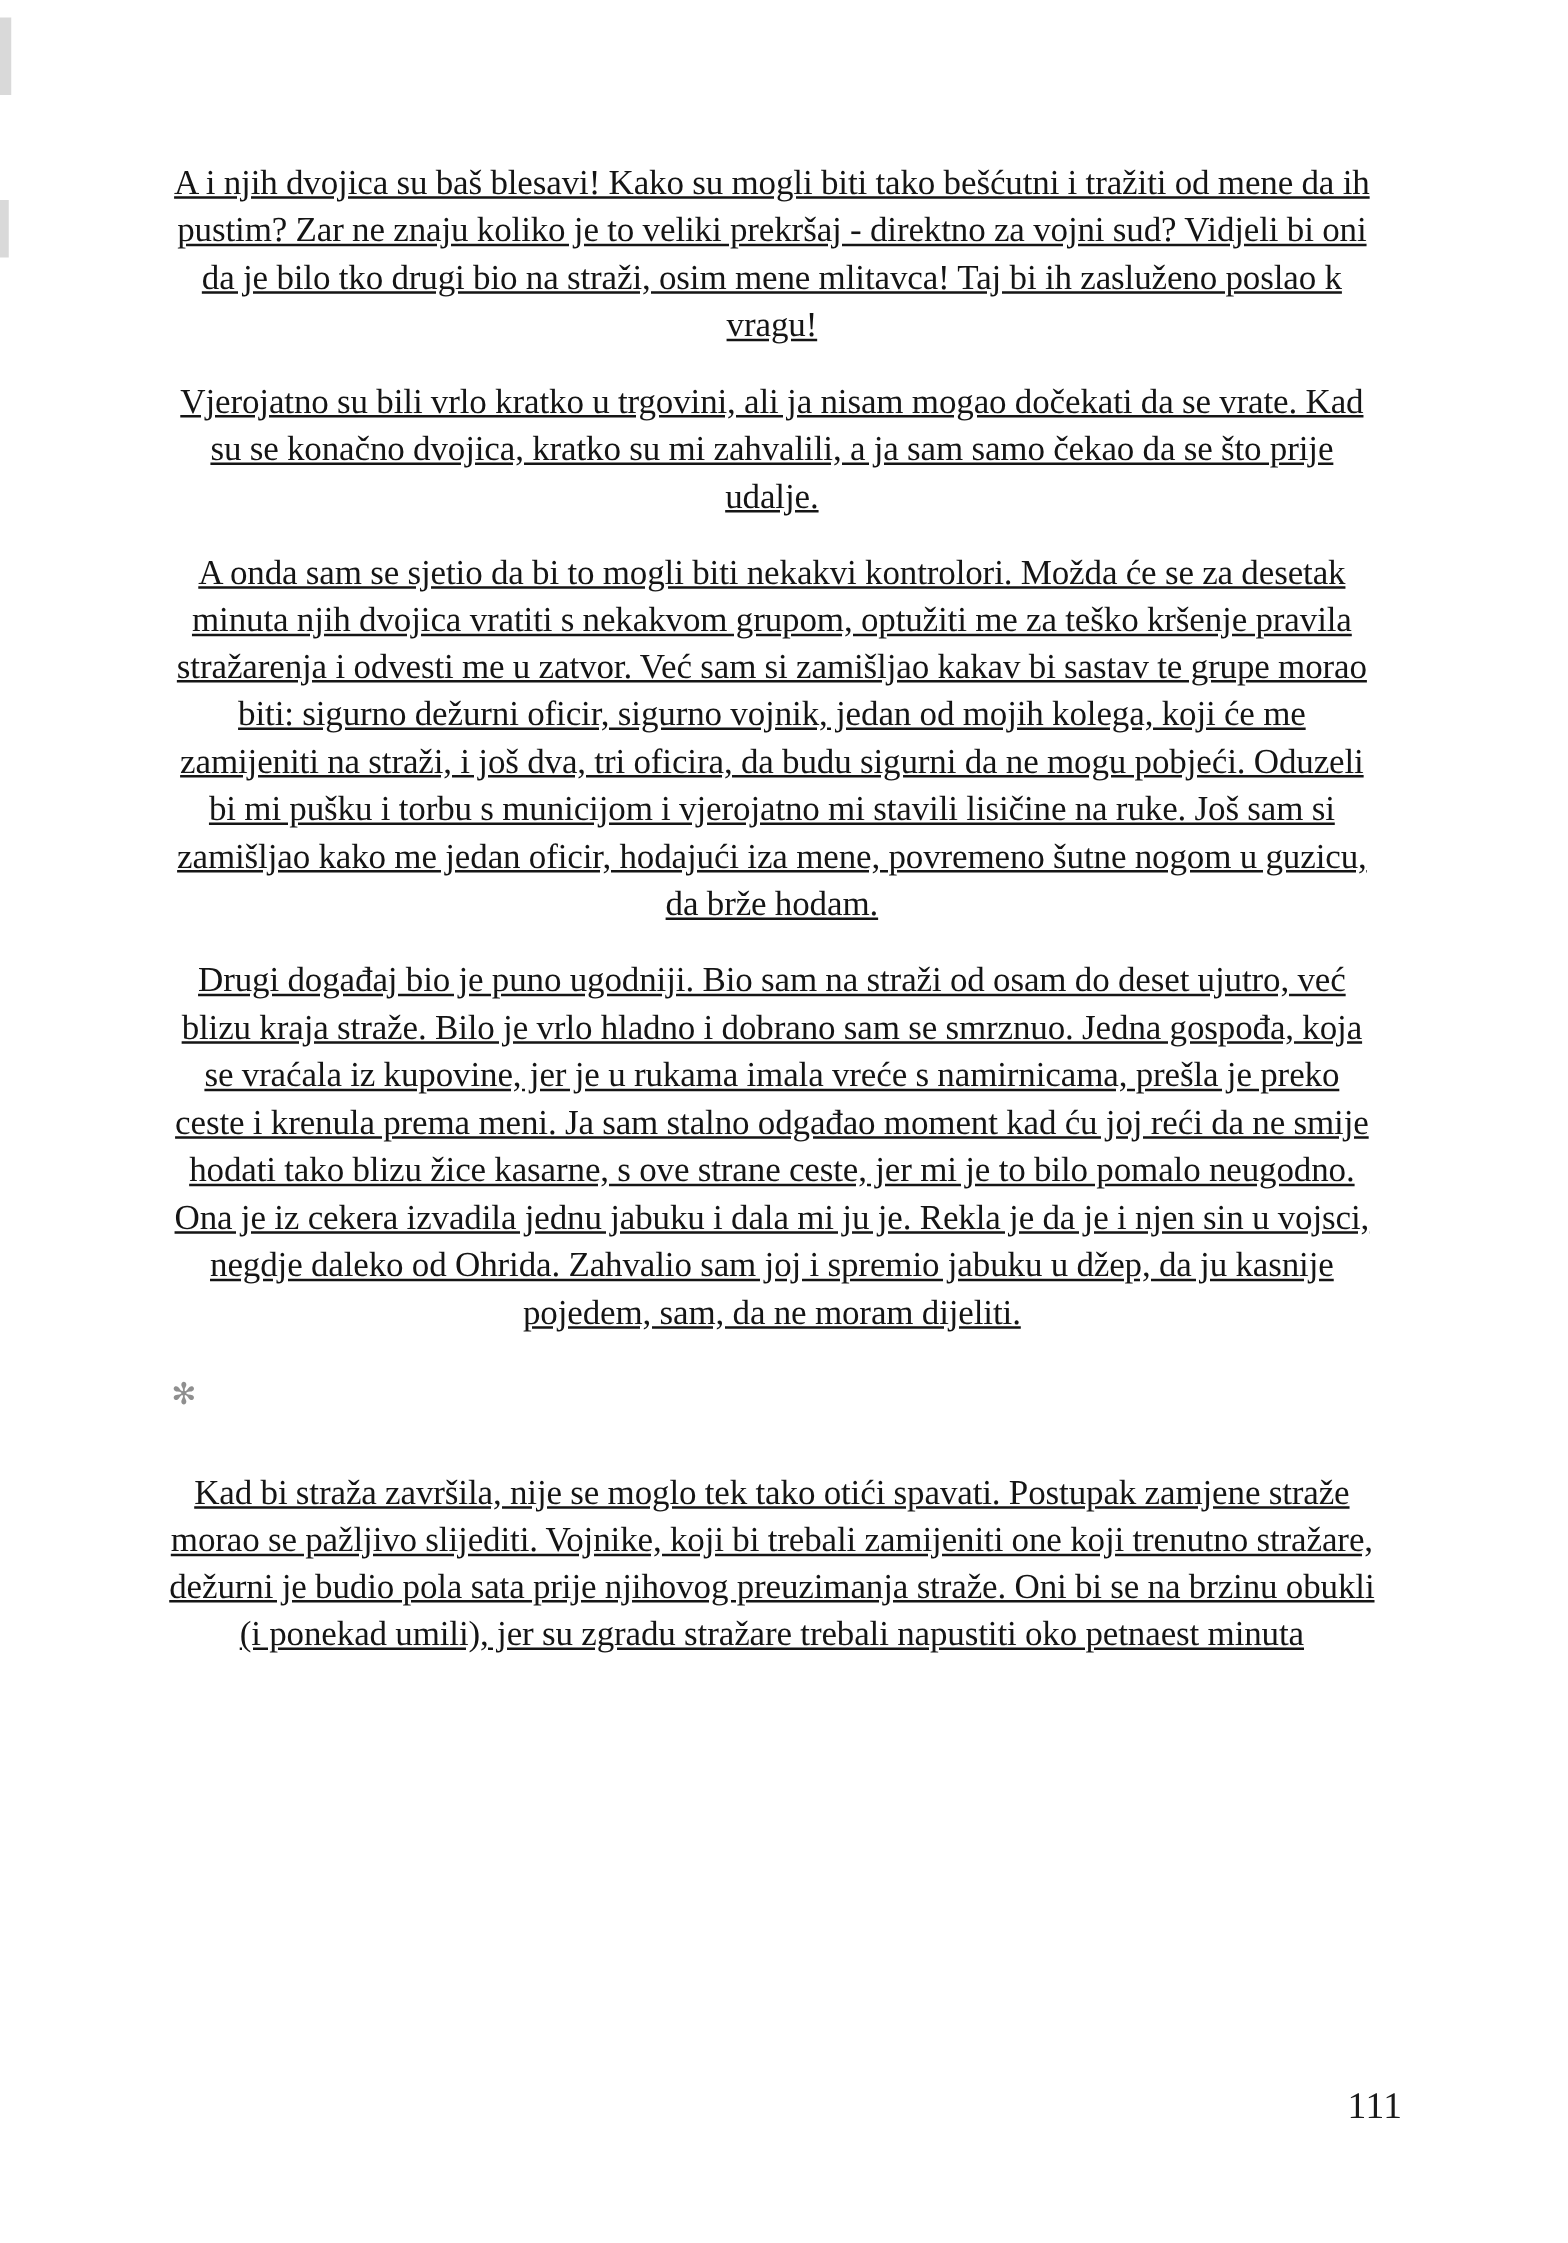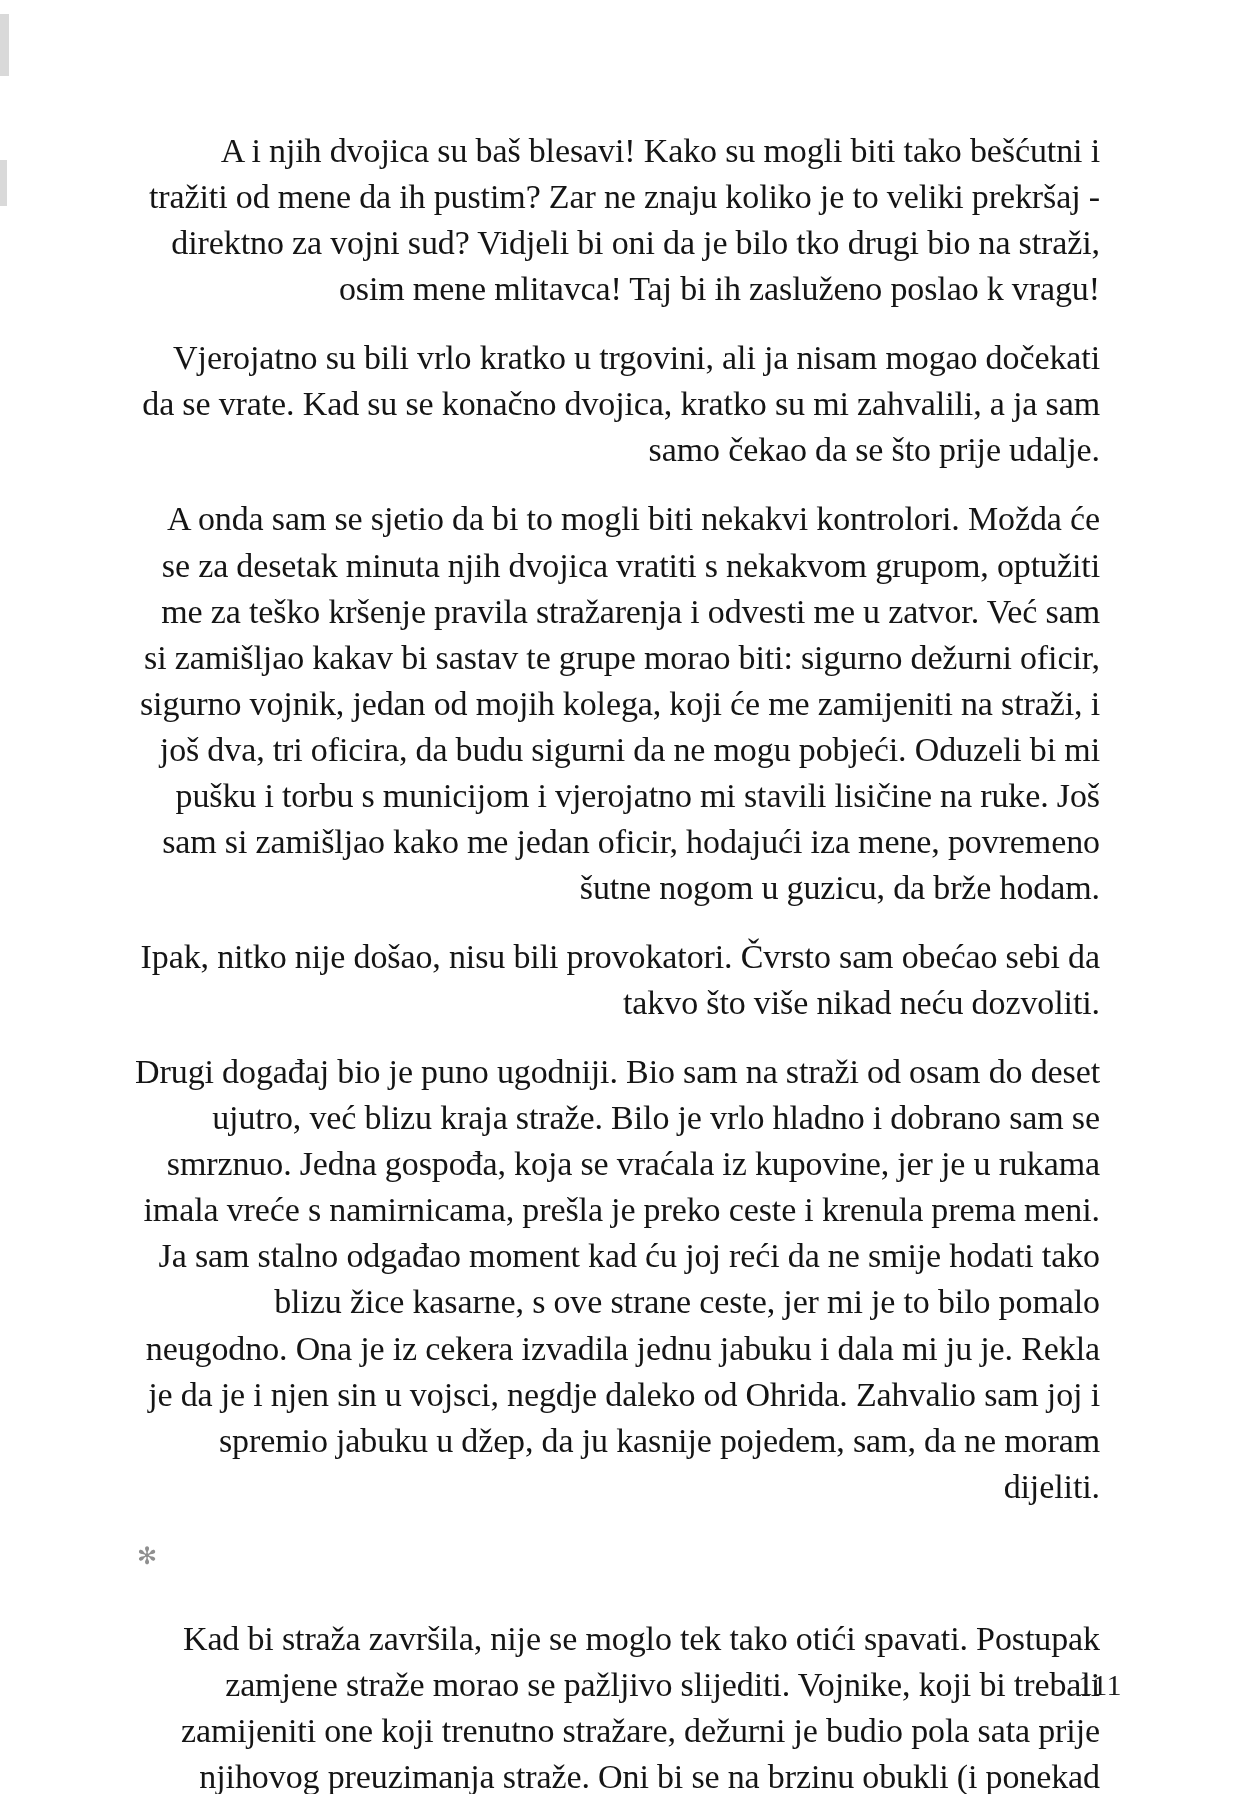--- a/index.html
+++ b/index.html
@@ -39,26 +39,27 @@
   .text-column {
     position: absolute;
     left: 135px;
     top: 128px;
     width: 965px;
   }
 
   p.para {
     margin: 0 0 23px 0;
     font-family: "Liberation Serif", "DejaVu Serif", serif;
-    font-size: 34px;
+    font-size: 28px;
     line-height: 1.355;
     color: #151515;
-    text-align: right;
+    text-align: center;
     letter-spacing: -0.1px;
     word-spacing: -0.2px;
+    text-decoration: underline;
     -webkit-font-smoothing: antialiased;
   }
 
   p.para:last-of-type {
     margin-bottom: 12px;
   }
 
   .separator {
     font-family: "Liberation Serif", "DejaVu Serif", serif;
     font-size: 24px;
@@ -89,21 +90,20 @@
 
   <div class="text-column">
 
     <p class="para">A i njih dvojica su baš blesavi! Kako su mogli biti tako bešćutni i tražiti od mene da ih pustim? Zar ne znaju koliko je to veliki prekršaj - direktno za vojni sud? Vidjeli bi oni da je bilo tko drugi bio na straži, osim mene mlitavca! Taj bi ih zasluženo poslao k vragu!</p>
 
     <p class="para">Vjerojatno su bili vrlo kratko u trgovini, ali ja nisam mogao dočekati da se vrate. Kad su se konačno dvojica, kratko su mi zahvalili, a ja sam samo čekao da se što prije udalje.</p>
 
 
     <p class="para">A onda sam se sjetio da bi to mogli biti nekakvi kontrolori. Možda će se za desetak minuta njih dvojica vratiti s nekakvom grupom, optužiti me za teško kršenje pravila stražarenja i odvesti me u zatvor. Već sam si zamišljao kakav bi sastav te grupe morao biti: sigurno dežurni oficir, sigurno vojnik, jedan od mojih kolega, koji će me zamijeniti na straži, i još dva, tri oficira, da budu sigurni da ne mogu pobjeći. Oduzeli bi mi pušku i torbu s municijom i vjerojatno mi stavili lisičine na ruke. Još sam si zamišljao kako me jedan oficir, hodajući iza mene, povremeno šutne nogom u guzicu, da brže hodam.</p>
 
-    <p class="para">Ipak, nitko nije došao, nisu bili provokatori. Čvrsto sam obećao sebi da takvo što više nikad neću dozvoliti.</p>
 
     <p class="para">Drugi događaj bio je puno ugodniji. Bio sam na straži od osam do deset ujutro, već blizu kraja straže. Bilo je vrlo hladno i dobrano sam se smrznuo. Jedna gospođa, koja se vraćala iz kupovine, jer je u rukama imala vreće s namirnicama, prešla je preko ceste i krenula prema meni. Ja sam stalno odgađao moment kad ću joj reći da ne smije hodati tako blizu žice kasarne, s ove strane ceste, jer mi je to bilo pomalo neugodno. Ona je iz cekera izvadila jednu jabuku i dala mi ju je. Rekla je da je i njen sin u vojsci, negdje daleko od Ohrida. Zahvalio sam joj i spremio jabuku u džep, da ju kasnije pojedem, sam, da ne moram dijeliti.</p>
 
     <div class="separator">✻</div>
 
     <p class="para">Kad bi straža završila, nije se moglo tek tako otići spavati. Postupak zamjene straže morao se pažljivo slijediti. Vojnike, koji bi trebali zamijeniti one koji trenutno stražare, dežurni je budio pola sata prije njihovog preuzimanja straže. Oni bi se na brzinu obukli (i ponekad umili), jer su zgradu stražare trebali napustiti oko petnaest minuta</p>
 
   </div>
 
   <div class="page-number">111</div>

